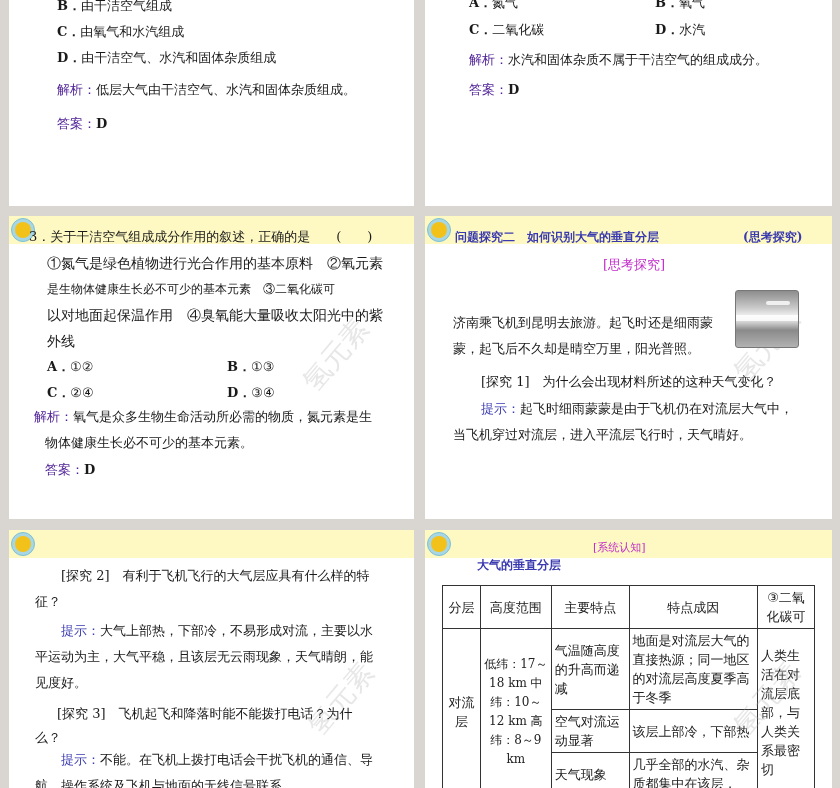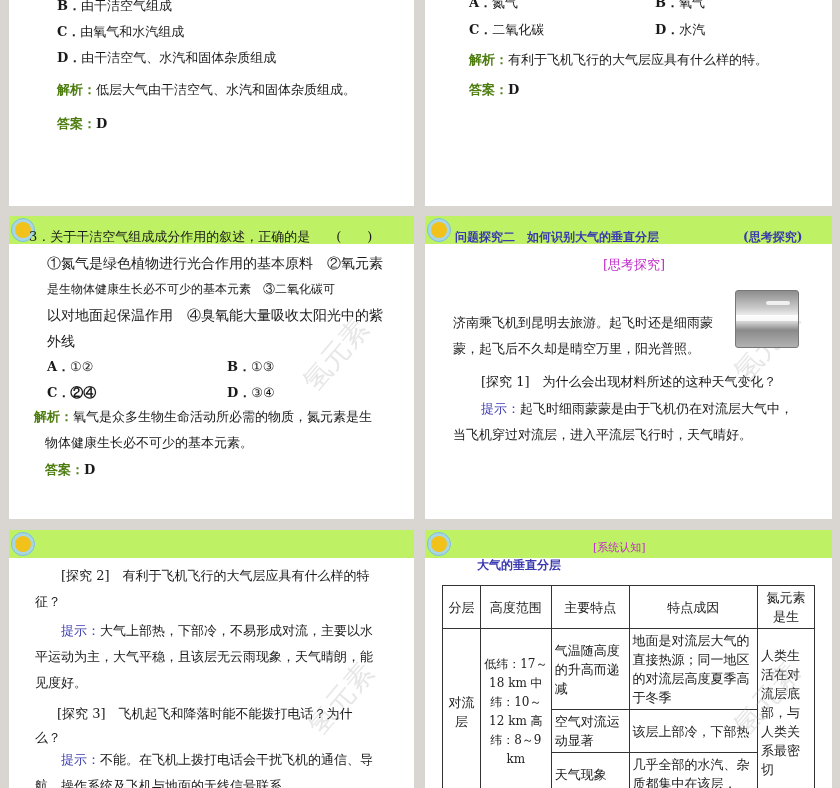--- a/index.html
+++ b/index.html
@@ -17,34 +17,34 @@
   }
   .s-tl { left: 9px;   top: 0;     width: 405px; height: 206px; }
   .s-tr { left: 425px; top: 0;     width: 407px; height: 206px; }
   .s-ml { left: 9px;   top: 216px; width: 405px; height: 303px; }
   .s-mr { left: 425px; top: 216px; width: 407px; height: 303px; }
   .s-bl { left: 9px;   top: 530px; width: 405px; height: 258px; }
   .s-br { left: 425px; top: 530px; width: 407px; height: 258px; }
 
   .hdr {
     position: absolute; left: 0; top: 0; right: 0; height: 28px;
-    background: #bef264;
+    background: #fef9c3;
   }
   .sun {
     position: absolute; left: 2px; top: 2px; width: 24px; height: 24px;
     border-radius: 50%;
     background: #a8d6e2;
     border: 1px solid #7fc1d3;
   }
   .sun::after {
     content: ""; position: absolute; left: 3px; top: 3px; width: 16px; height: 16px;
     border-radius: 50%; background: #f2c21a;
   }
   .t { position: absolute; font-size: 13px; line-height: 18px; white-space: nowrap; }
-  .red { color: #4d7c0f; font-weight: bold; }
+  .red { color: #4c1d95; font-weight: normal; }
   .blue { color: #3a3ab0; }
   .magenta { color: #c02cc8; }
   .b { font-weight: bold; }
   .wm {
     position: absolute; font-size: 28px; color: rgba(170,170,170,0.28);
     transform: rotate(-50deg); white-space: nowrap;
     font-family: "DejaVu Sans", sans-serif;
   }
 
   
@@ -101,21 +101,21 @@
   <div class="t b" style="left:230px; top:-6px;">
     <span>B．</span><span style="font-weight:normal">氧气</span>
   </div>
   <div class="t b" style="left:44px; top:21px;">
     <span>C．</span><span style="font-weight:normal">二氧化碳</span>
   </div>
   <div class="t b" style="left:230px; top:21px;">
     <span>D．</span><span style="font-weight:normal">水汽</span>
   </div>
   <div class="t" style="left:44px; top:51px;">
-    <span class="red">解析：</span><span>有利于飞机飞行的大气层应具有什么样的特。</span>
+    <span class="red">解析：</span><span>水汽和固体杂质不属于干洁空气的组成成分。</span>
   </div>
   <div class="t" style="left:44px; top:81px;">
     <span class="red">答案：</span><span class="b">D</span>
   </div>
 </div>
 
 <div class="slide s-ml">
   <div class="hdr">
     <div class="sun"></div>
   </div>
@@ -125,21 +125,21 @@
   <div class="t" style="left:38px; top:64px; font-size:12px;">是生物体健康生长必不可少的基本元素　③二氧化碳可</div>
   <div class="t" style="left:38px; top:90px; font-size:14px;">以对地面起保温作用　④臭氧能大量吸收太阳光中的紫</div>
   <div class="t" style="left:38px; top:116px; font-size:14px;">外线</div>
   <div class="t b" style="left:38px; top:142px;">
     <span>A．</span><span style="font-weight:normal">①②</span>
   </div>
   <div class="t b" style="left:218px; top:142px;">
     <span>B．</span><span style="font-weight:normal">①③</span>
   </div>
   <div class="t b" style="left:38px; top:168px;">
-    <span>C．</span><span style="font-weight:bold">②④</span>
+    <span>C．</span><span style="font-weight:normal">②④</span>
   </div>
   <div class="t b" style="left:218px; top:168px;">
     <span>D．</span><span style="font-weight:normal">③④</span>
   </div>
   <div class="t" style="left:25px; top:192px;">
     <span class="red">解析：</span><span>氧气是众多生物生命活动所必需的物质，氮元素是生</span>
   </div>
   <div class="t" style="left:36px; top:218px;">物体健康生长必不可少的基本元素。</div>
   <div class="t" style="left:36px; top:245px;">
     <span class="red">答案：</span><span class="b">D</span>
@@ -199,21 +199,21 @@
     <div class="t magenta" style="left:168px; top:9px; font-size:11px;">[系统认知]</div>
   </div>
   <div class="t blue b" style="left:52px; top:26px; font-family:'DejaVu Sans', sans-serif; font-size:12px;">大气的垂直分层</div>
   <table class="layers">
     <thead>
       <tr>
         <th style="width:38px;">分层</th>
         <th style="width:71px;">高度范围</th>
         <th style="width:78px;">主要特点</th>
         <th style="width:129px;margin-left:8px;">特点成因</th>
-        <th style="width:57px; white-space:normal;">氮元素是生</th>
+        <th style="width:57px; white-space:normal;">③二氧化碳可</th>
       </tr>
     </thead>
     <tbody>
       <tr>
         <td rowspan="3" class="center">对流层</td>
         <td rowspan="3" class="center" style="font-family:'DejaVu Serif', serif; font-size:12px;">低纬：17～18 km 中纬：10～12 km 高纬：8～9 km</td>
         <td>气温随高度的升高而递减</td>
         <td>地面是对流层大气的直接热源；同一地区的对流层高度夏季高于冬季</td>
         <td rowspan="3">人类生活在对流层底部，与人类关系最密切</td>
       </tr>

